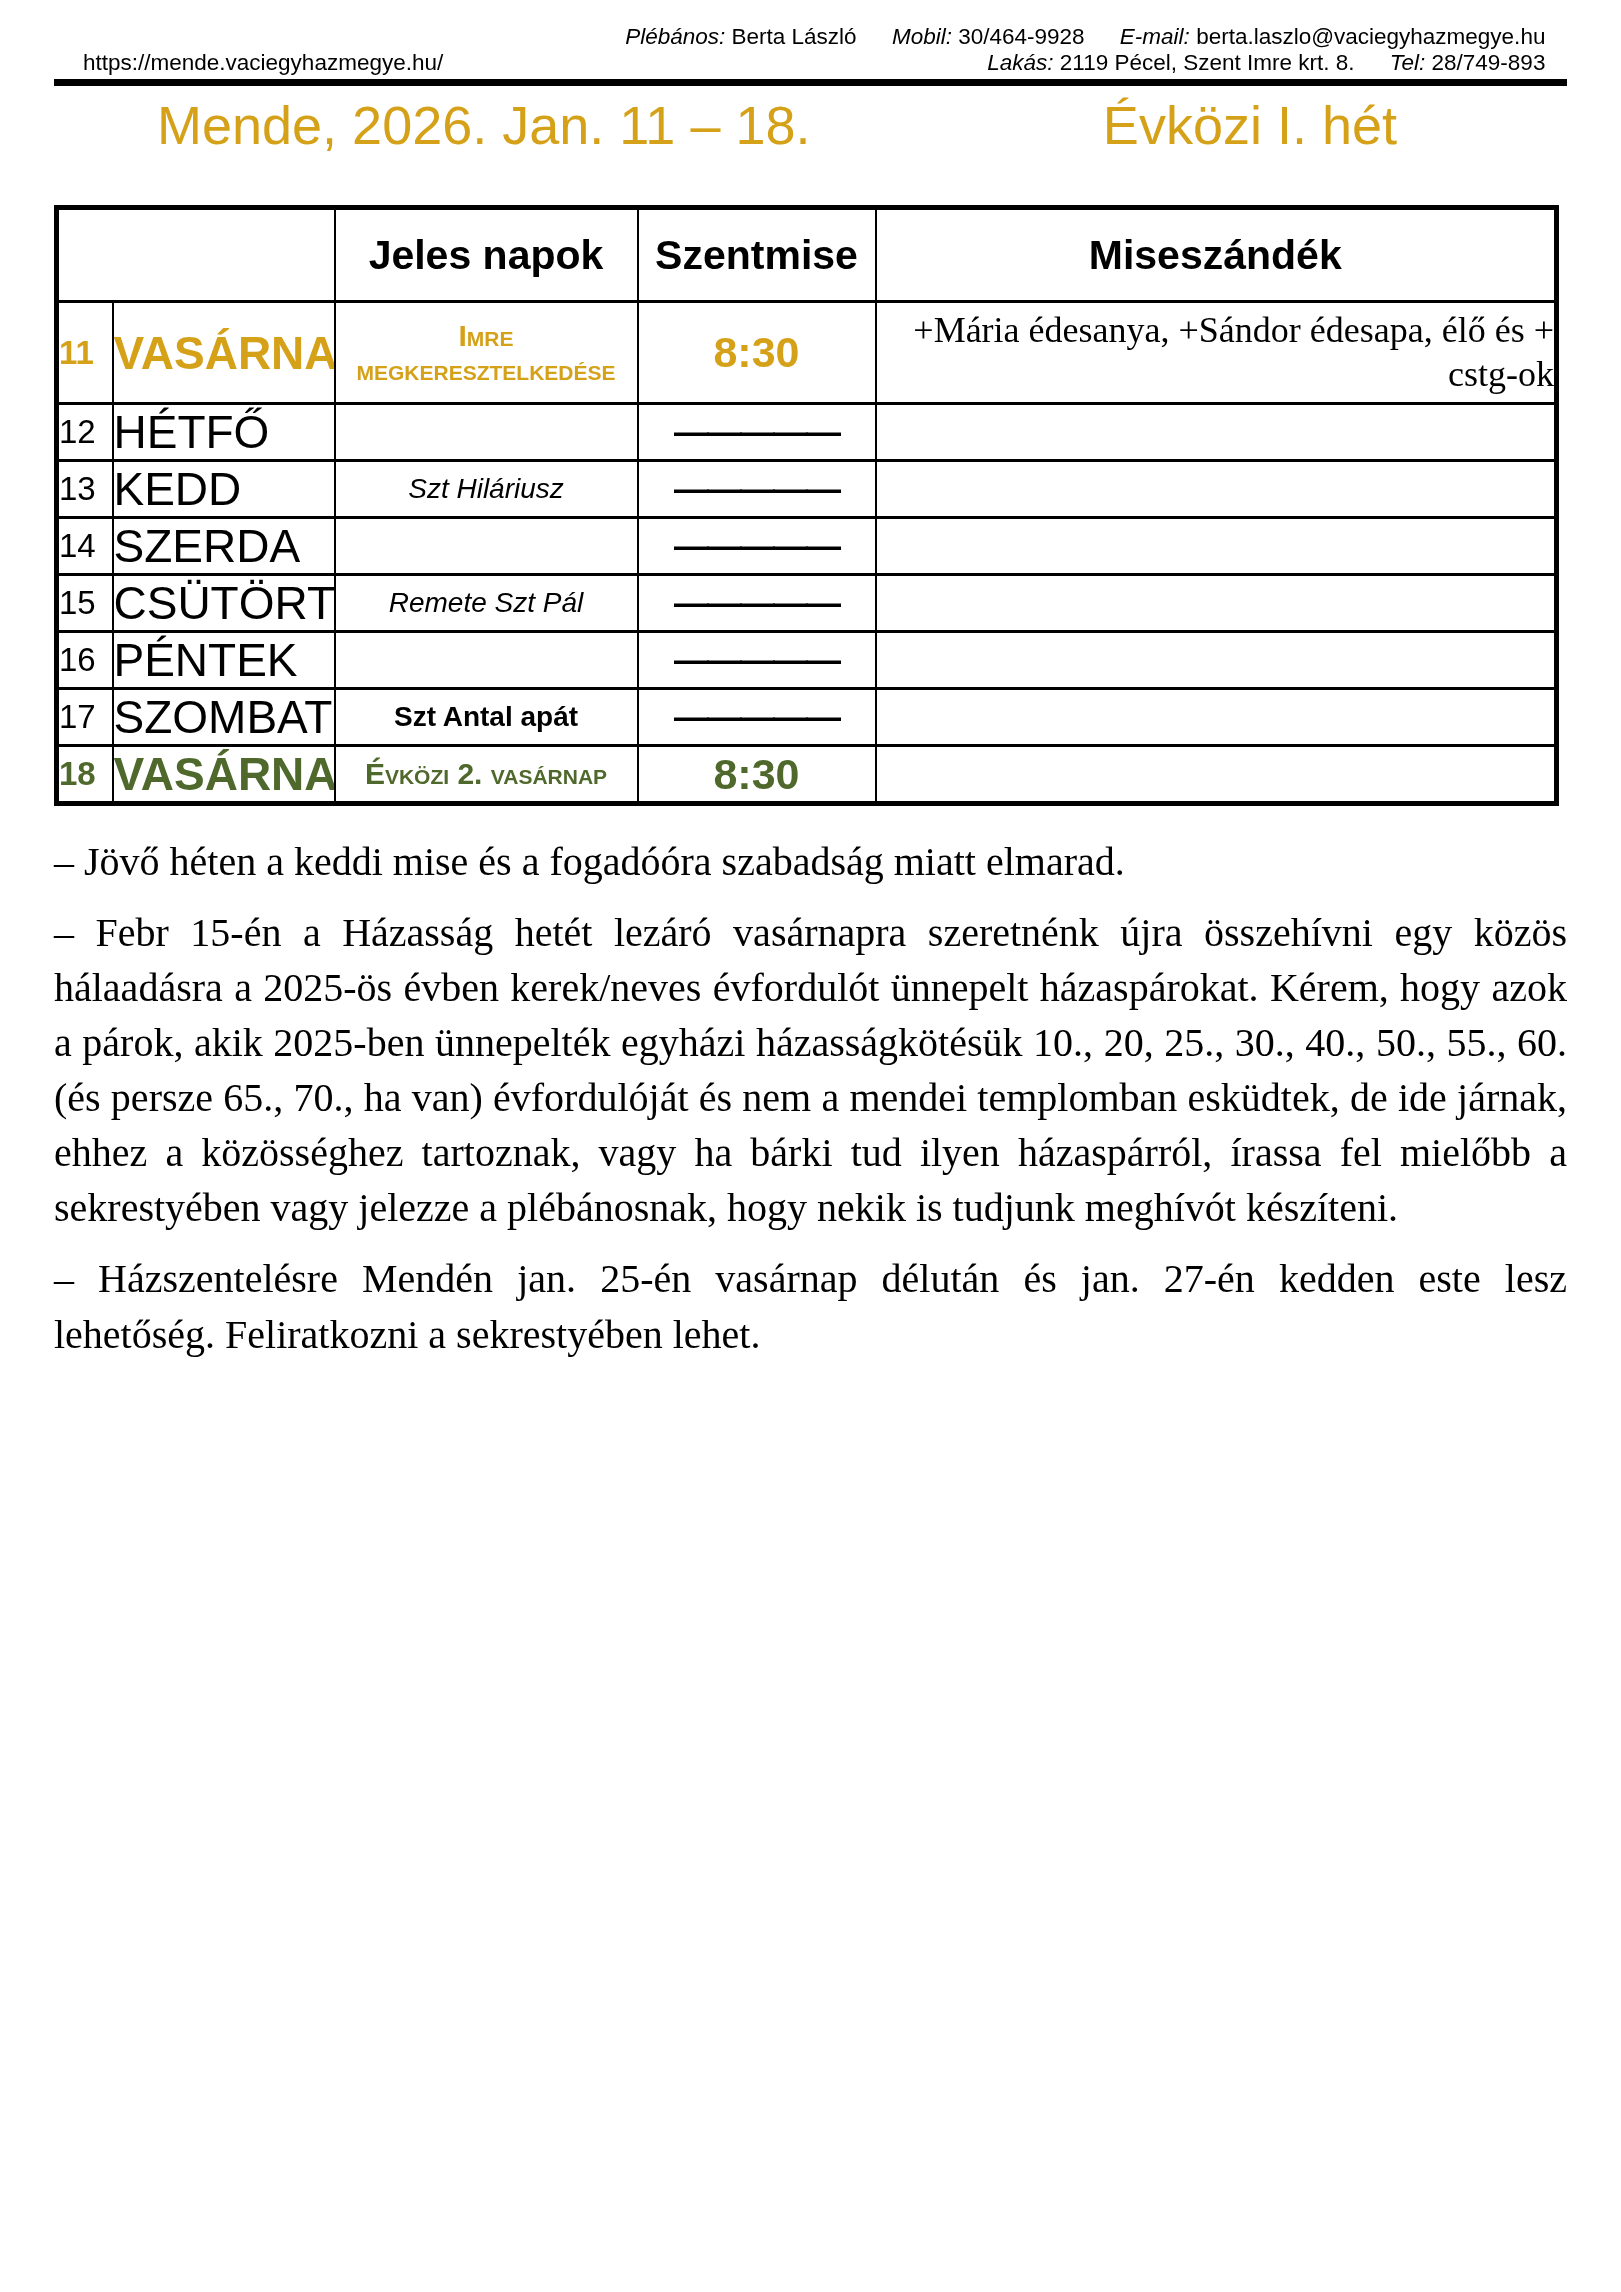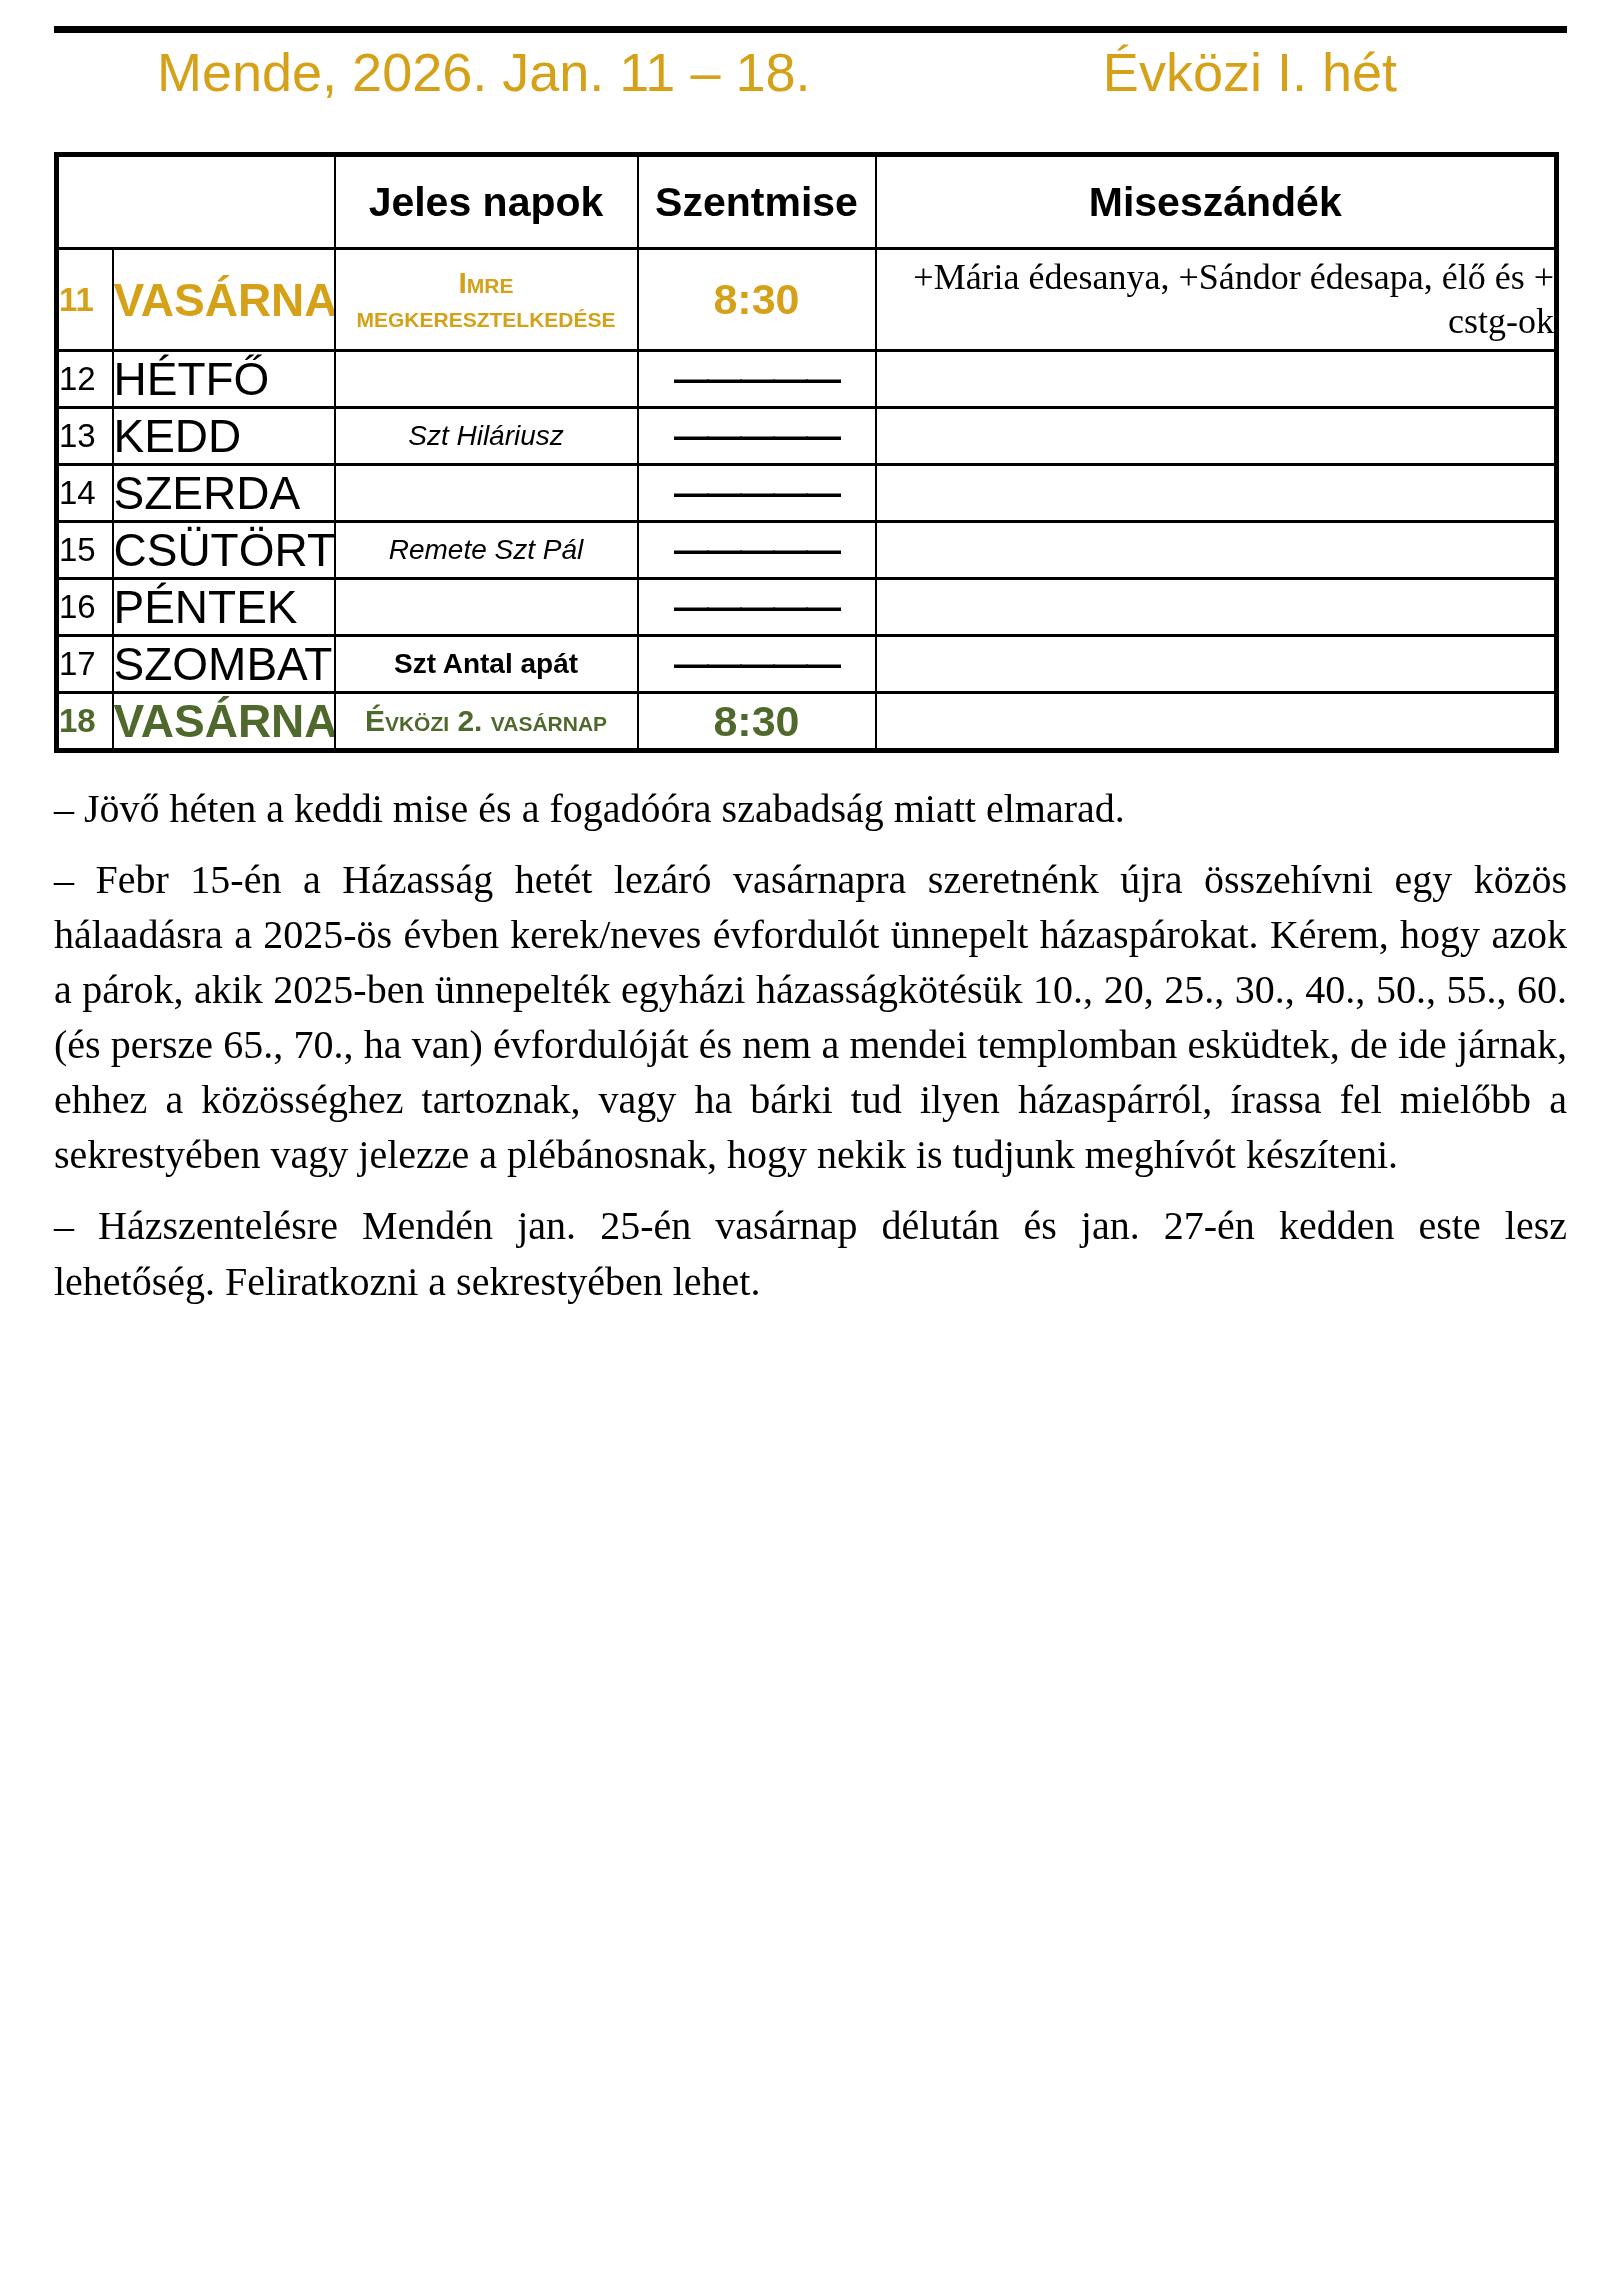--- a/index.html
+++ b/index.html
@@ -83,20 +83,32 @@
   }
   .announcements p { margin:0 0 15.7px 0; }
 </style>
 </head>
 <body>
 
 <div class="page">
   <div class="content">
 
     <header class="contact">
+      <div class="contact-line1">
+        <span class="grp"><span class="lbl">Plébános:</span> <span>Berta László</span></span>
+        <span class="grp"><span class="lbl">Mobil:</span> <span>30/464-9928</span></span>
+        <span class="grp"><span class="lbl">E-mail:</span> <span>berta.laszlo@vaciegyhazmegye.hu</span></span>
+      </div>
+      <div class="contact-line2">
+        <span class="url">https://mende.vaciegyhazmegye.hu/</span>
+        <span class="right">
+          <span class="grp"><span class="lbl">Lakás:</span> <span>2119 Pécel, Szent Imre krt. 8.</span></span>
+          <span class="grp"><span class="lbl">Tel:</span> <span>28/749-893</span></span>
+        </span>
+      </div>
     </header>
 
     <div class="rule"></div>
 
     <div class="title-row">
       <span class="title-left">Mende, 2026. Jan. 11 – 18.</span>
       <span class="title-right">Évközi I. hét</span>
     </div>
 
     <table class="schedule">

